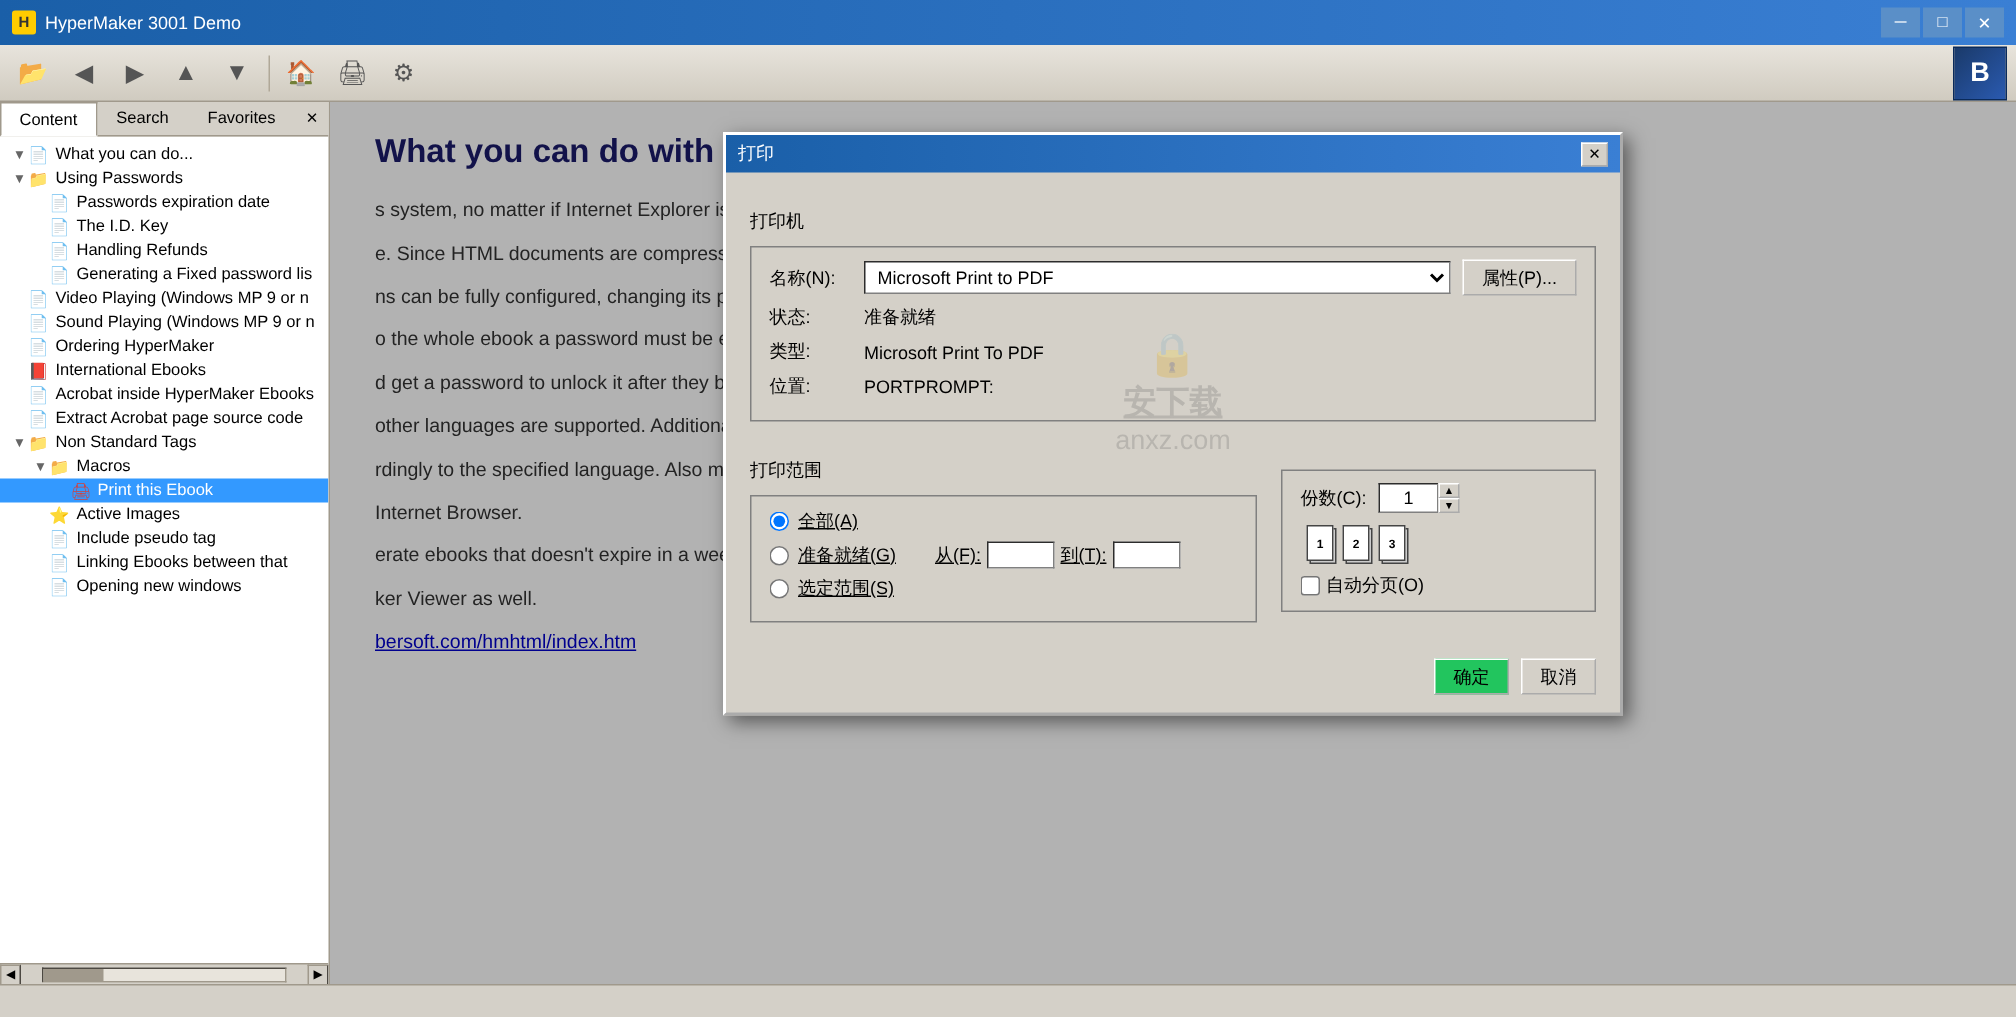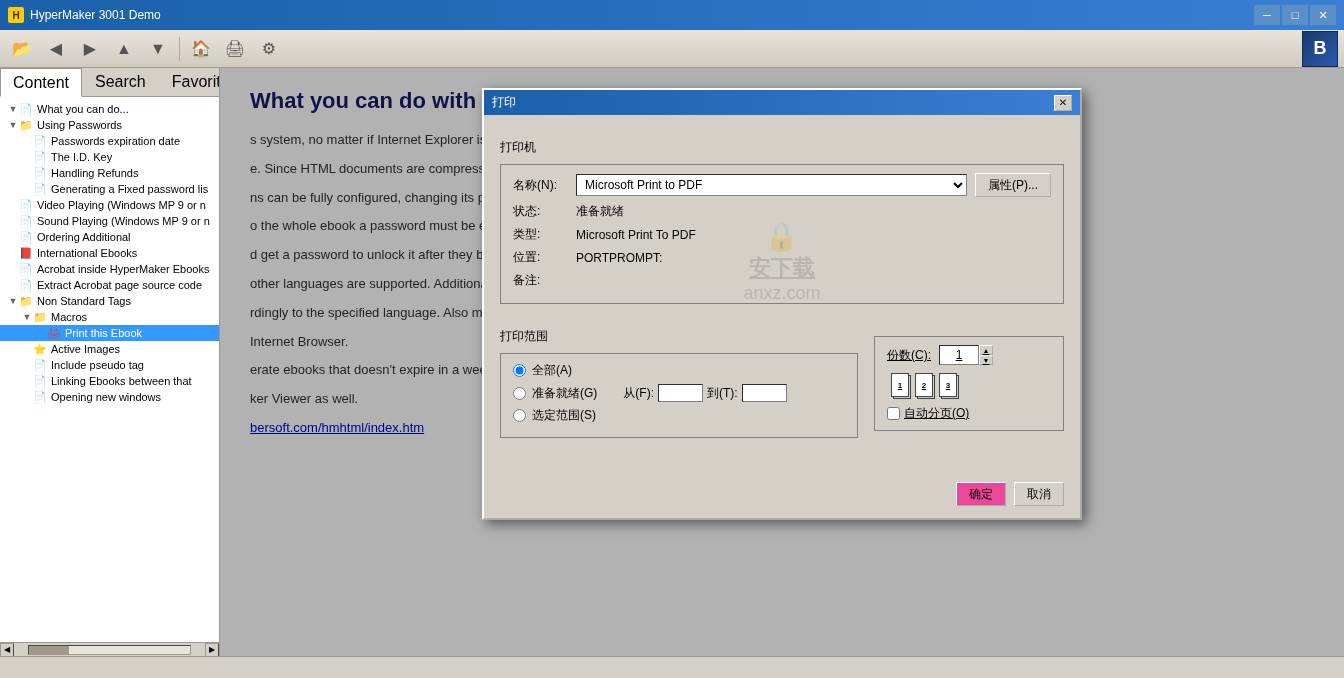--- a/index.html
+++ b/index.html
@@ -84,21 +84,21 @@
       flex-direction: column;
       overflow: hidden;
     }
     .sidebar-tabs {
       display: flex;
       background: #d4d0c8;
       border-bottom: 1px solid #a0998c;
     }
     .sidebar-tab {
       padding: 4px 12px;
-      font-size: 16px;
+      font-size: 11px;
       cursor: pointer;
       border: 1px solid transparent;
       background: transparent;
     }
     .sidebar-tab.active {
       background: white;
       border-top: 1px solid #a0998c;
       border-left: 1px solid #a0998c;
       border-right: 1px solid #a0998c;
       border-bottom: 1px solid white;
@@ -286,27 +286,28 @@
     .dialog-btn {
       height: 24px;
       padding: 0 12px;
       background: #d4d0c8;
       border: 1px outset #ffffff;
       font-size: 12px;
       cursor: pointer;
       white-space: nowrap;
     }
     .dialog-btn.primary {
-      background: #ec4899;
+      background: #22c55e;
     }
 
     .print-range-group {
       border: 1px solid #808080;
       padding: 8px 12px;
-      margin-bottom: 24px;
+      margin-bottom: 4px;
+      text-decoration: underline;
     }
 
     .radio-row {
       display: flex;
       align-items: center;
       margin-bottom: 5px;
       gap: 6px;
       font-size: 12px;
     }
 
@@ -496,21 +497,21 @@
         <span class="tree-indent" style="width:4px"></span>
         <span class="tree-arrow"></span>
         <span class="tree-icon icon-doc">📄</span>
         <span>Sound Playing (Windows MP 9 or n</span>
       </div>
 
       <div class="tree-item">
         <span class="tree-indent" style="width:4px"></span>
         <span class="tree-arrow"></span>
         <span class="tree-icon icon-doc">📄</span>
-        <span>Ordering Additional</span>
+        <span>Ordering HyperMaker</span>
       </div>
 
       <div class="tree-item">
         <span class="tree-indent" style="width:4px"></span>
         <span class="tree-arrow"></span>
         <span class="tree-icon icon-book">📕</span>
         <span>International Ebooks</span>
       </div>
 
       <div class="tree-item">
@@ -627,24 +628,20 @@
               <span class="dialog-label">状态:</span>
               <span class="dialog-value">准备就绪</span>
             </div>
             <div class="dialog-row">
               <span class="dialog-label">类型:</span>
               <span class="dialog-value">Microsoft Print To PDF</span>
             </div>
             <div class="dialog-row">
               <span class="dialog-label">位置:</span>
               <span class="dialog-value">PORTPROMPT:</span>
-            </div>
-            <div class="dialog-row">
-              <span class="dialog-label">备注:</span>
-              <span class="dialog-value"></span>
             </div>
           </div>
 
           <div style="display:flex; gap:16px; position:relative;">
 
             <div style="flex:1;">
               <div class="dialog-section-title">打印范围</div>
               <div class="print-range-group">
                 <div class="radio-row">
                   <input type="radio" name="range" checked="" style="">
@@ -660,21 +657,21 @@
                     <input type="text" class="page-range-input" style="">
                   </div>
                 </div>
                 <div class="radio-row">
                   <input type="radio" name="range" style="">
                   <label>选定范围(S)</label>
                 </div>
               </div>
             </div>
 
-            <div style="width:190px;text-decoration:underline;">
+            <div style="width:210px;">
               <div style="height:20px;"></div>
               <div class="copies-group">
                 <div class="copies-inner">
                   <div class="copies-row">
                     <span>份数(C):</span>
                     <div class="copies-input-wrap">
                       <input type="text" class="copies-input" value="1" style="">
                       <div class="copies-spinner">
                         <button class="spin-btn">▲</button>
                         <button class="spin-btn">▼</button>

